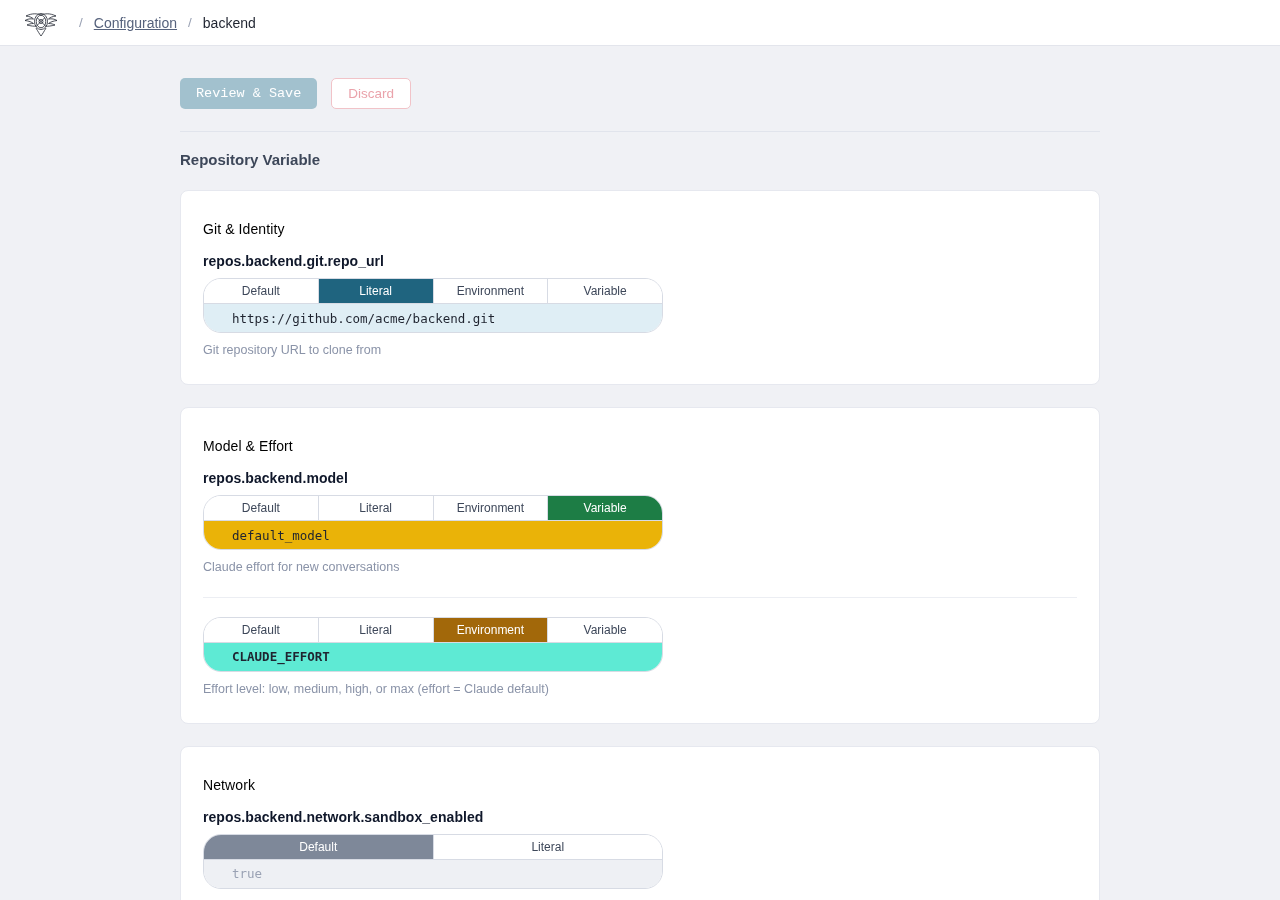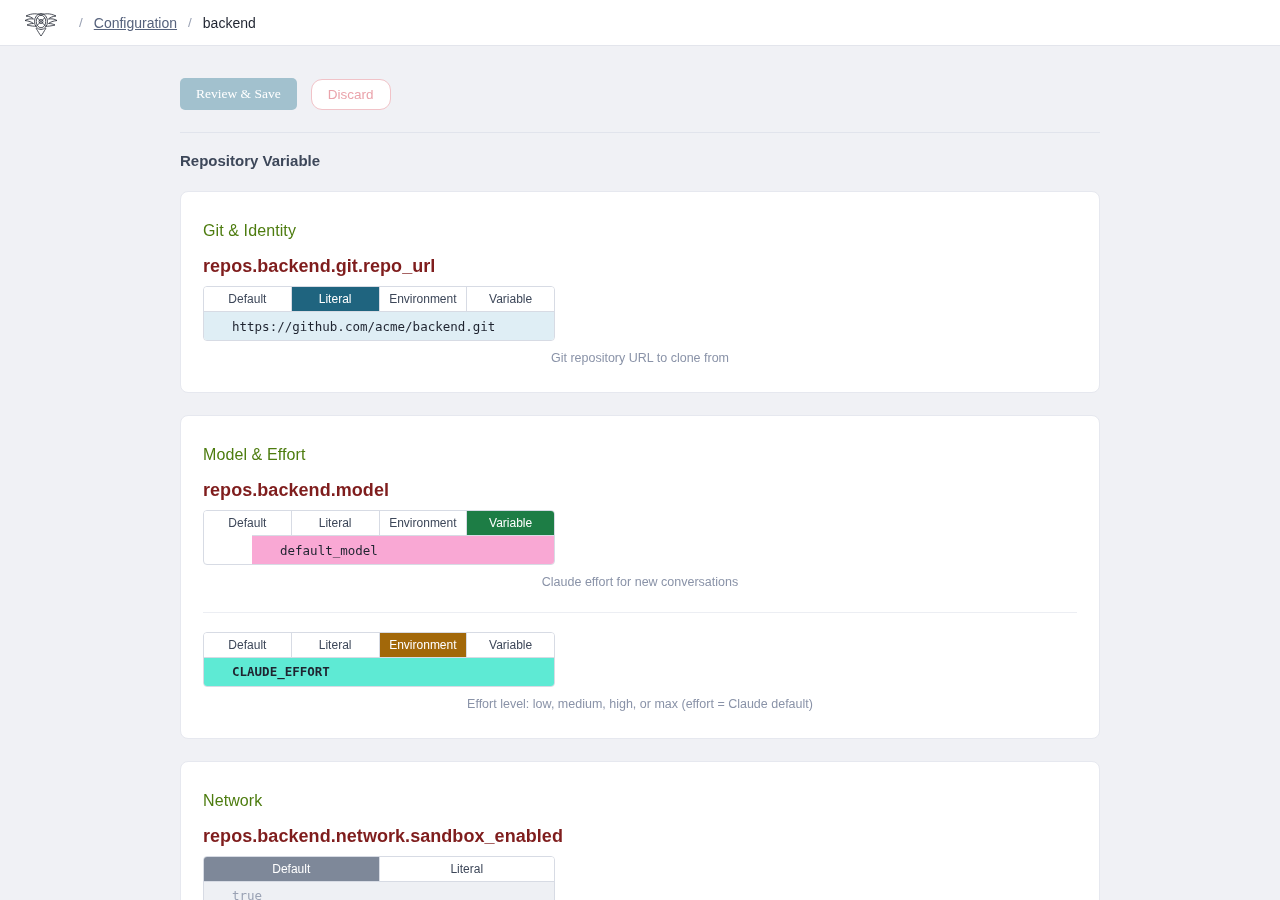--- a/index.html
+++ b/index.html
@@ -52,29 +52,29 @@
     gap: 14px;
     padding-bottom: 22px;
     border-bottom: 1px solid #e1e4ec;
   }
   .btn-primary {
     background: #a2c1ce;
     color: #ffffff;
     border: none;
     border-radius: 5px;
     font-size: 13.5px;
-    font-family: Liberation Serif, serif;
+    font-family: Liberation Mono, monospace;
     padding: 8px 16px;
     cursor: default;
   }
   .btn-ghost {
     background: #ffffff;
     color: #eaa3ab;
     border: 1px solid #f1c3c8;
-    border-radius: 11px;
+    border-radius: 5px;
     font-size: 13.5px;
     font-family: "Liberation Sans", sans-serif;
     padding: 7px 16px;
     cursor: default;
   }
 
   .section-title {
     font-size: 15px;
     font-weight: bold;
     color: #3d4759;
@@ -83,46 +83,46 @@
 
   
   .card {
     background: #ffffff;
     border: 1px solid #e6e8ef;
     border-radius: 8px;
     margin-top: 22px;
     padding: 20px 22px 26px 22px;
   }
   .card-title {
-    font-size: 16px;
+    font-size: 14px;
     font-weight: normal;
-    color: #4d7c0f;
+    color: #000000;
     margin: 10px 0 0 0;
     letter-spacing: .1px;
   }
 
   .field { padding-top: 16px; }
   .field.divided {
     border-top: 1px solid #eceef3;
     margin-top: 21px;
     padding-top: 19px;
   }
   .field-key {
-    font-size: 18px;
+    font-size: 14px;
     font-weight: bold;
-    color: #7f1d1d;
+    color: #0f172a;
     margin: 0 0 9px 0;
     letter-spacing: .05px;
   }
 
   
   .control {
-    width: 352px;
+    width: 460px;
     border: 1px solid #d7dbe4;
-    border-radius: 4px;
+    border-radius: 18px;
     overflow: hidden;
     background: #fff;
   }
   .seg {
     display: flex;
     height: 24px;
   }
   .seg-btn {
     flex: 1 1 0;
     display: flex;
@@ -147,34 +147,33 @@
     border-top: 1px solid #d7dbe4;
     height: 29px;
     display: flex;
     align-items: center;
     padding: 0 28px;
     font-family: "DejaVu Sans Mono", "Liberation Mono", monospace;
     font-size: 12.5px;
     color: #1f2430;
   }
   .value-row.literal     { background: #dfeef5; }
-  .value-row.variable    { background: #f9a8d4; margin-left: 48px; }
+  .value-row.variable    { background: #eab308; }
   .value-row.environment { background: #5eead4; font-weight: bold; }
   .value-row.disabled {
     background: #eef0f4;
     color: #9aa2b4;
     justify-content: space-between;
   }
 
   .help {
     font-size: 12.5px;
     color: #8a93a8;
     margin: 9px 0 0 0;
     line-height: 1.3;
-    text-align: center;
   }
 </style>
 </head>
 <body>
 
 <div class="header">
   <svg class="logo" viewBox="0 0 68 60">
     <g fill="none" stroke="#1f2430" stroke-width="1.6">
       <path d="M34 14 C26 11 16 10 4 16 C12 17 16 19 19 22 C12 21 7 22 2 25 C10 26 15 28 19 31 C14 31 10 32 6 34 C14 36 20 37 26 36"></path>
       <path d="M34 14 C42 11 52 10 64 16 C56 17 52 19 49 22 C56 21 61 22 66 25 C58 26 53 28 49 31 C54 31 58 32 62 34 C54 36 48 37 42 36"></path>

